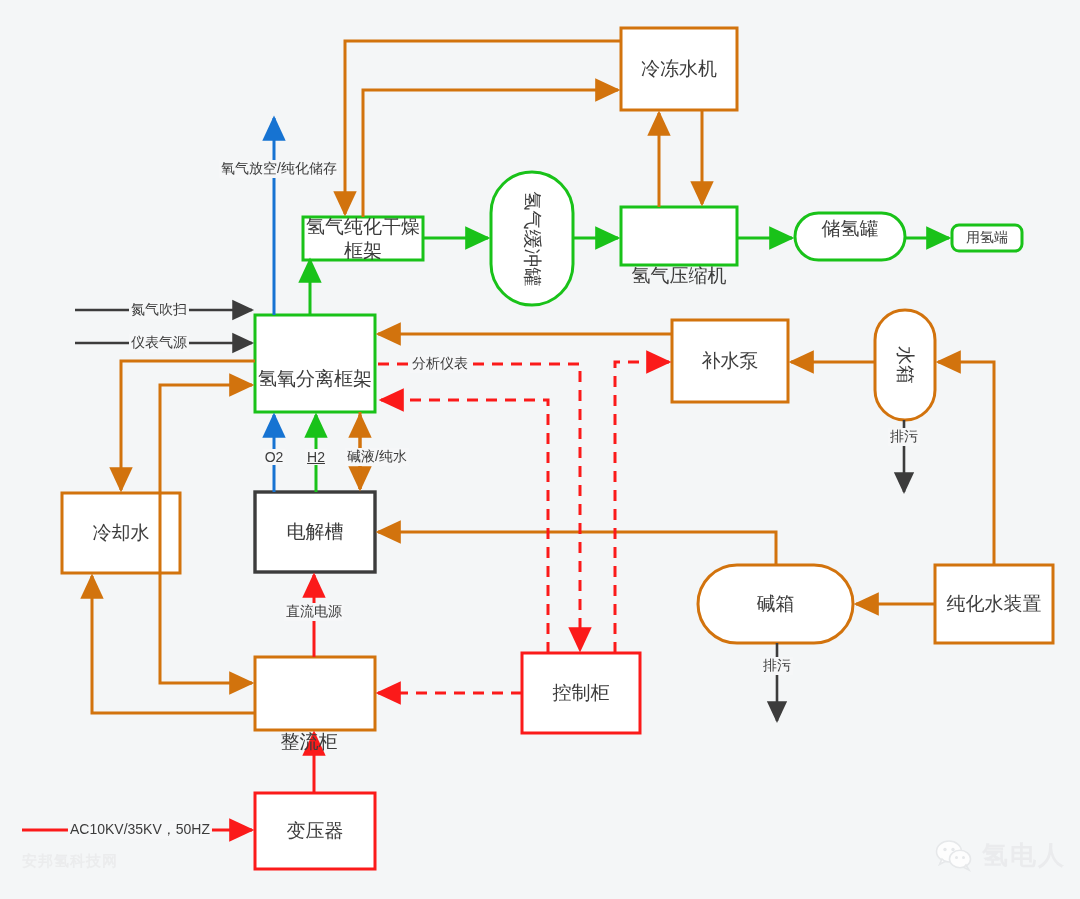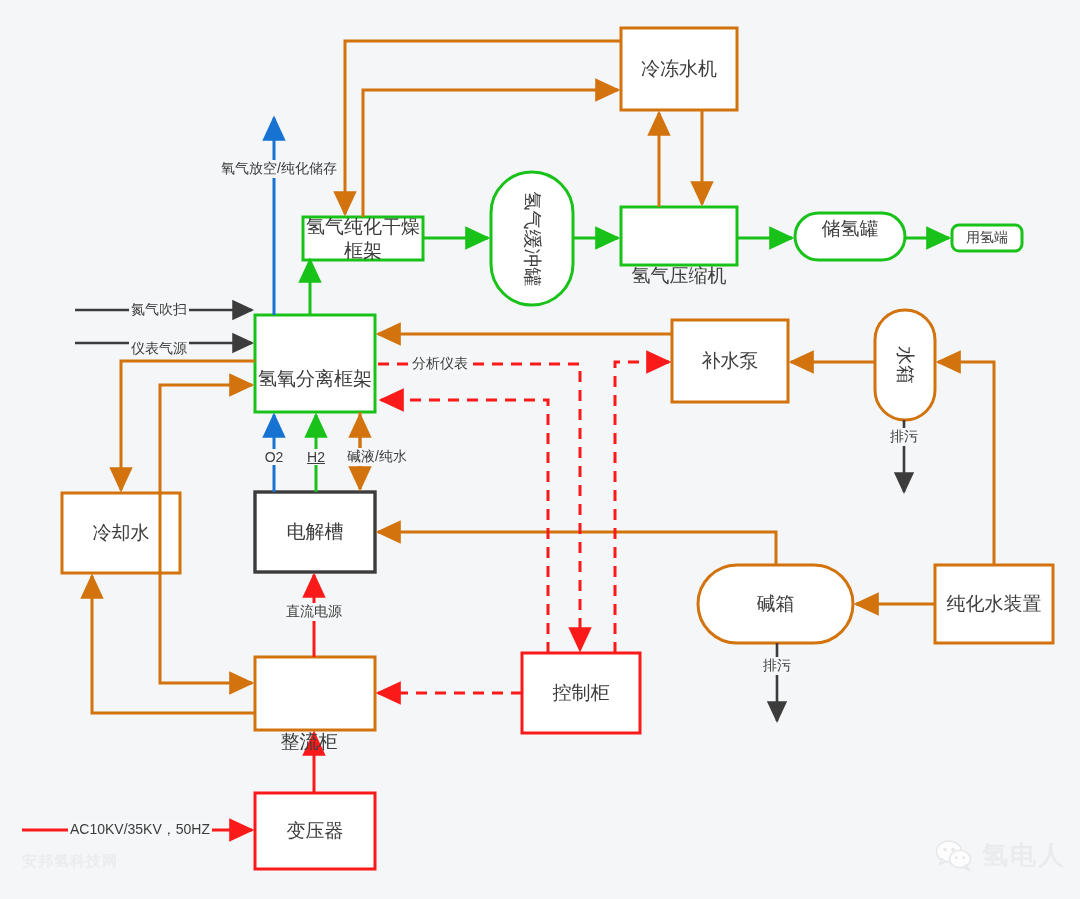--- a/index.html
+++ b/index.html
@@ -132,21 +132,21 @@
       <div class="node-label" style="left: 255px; top: 492px; width: 120px; height: 80px;">电解槽</div>
       <div class="node-label" style="left: 698px; top: 565px; width: 155px; height: 78px;">碱箱</div>
       <div class="node-label" style="left: 935px; top: 565px; width: 118px; height: 78px;">纯化水装置</div>
       <div class="node-label" style="left: 255px; top: 657px; width: 108px; height: 73px; margin-top: 48px;">整流柜</div>
       <div class="node-label" style="left: 522px; top: 653px; width: 118px; height: 80px;">控制柜</div>
       <div class="node-label" style="left: 255px; top: 793px; width: 120px; height: 76px;">变压器</div>
     </div>
   <div id="edge-labels-layer">
       <div class="edge-label" style="left: 279px; top: 169px;">氧气放空/纯化储存</div>
       <div class="edge-label" style="left: 159px; top: 310px;">氮气吹扫</div>
-      <div class="edge-label" style="left: 159px; top: 343px; margin-top: 6px;">仪表气源</div>
+      <div class="edge-label" style="left: 159px; top: 343px;">仪表气源</div>
       <div class="edge-label" style="left: 440px; top: 364px;">分析仪表</div>
       <div class="edge-label" style="left: 274px; top: 457px;">O2</div>
       <div class="edge-label" style="left: 316px; top: 457px; text-decoration: underline;">H2</div>
       <div class="edge-label" style="left: 377px; top: 457px;">碱液/纯水</div>
       <div class="edge-label" style="left: 314px; top: 612px;">直流电源</div>
       <div class="edge-label" style="left: 140px; top: 830px;">AC10KV/35KV，50HZ</div>
       <div class="edge-label" style="left: 904px; top: 437px;">排污</div>
       <div class="edge-label" style="left: 777px; top: 666px;">排污</div>
     </div>
 

